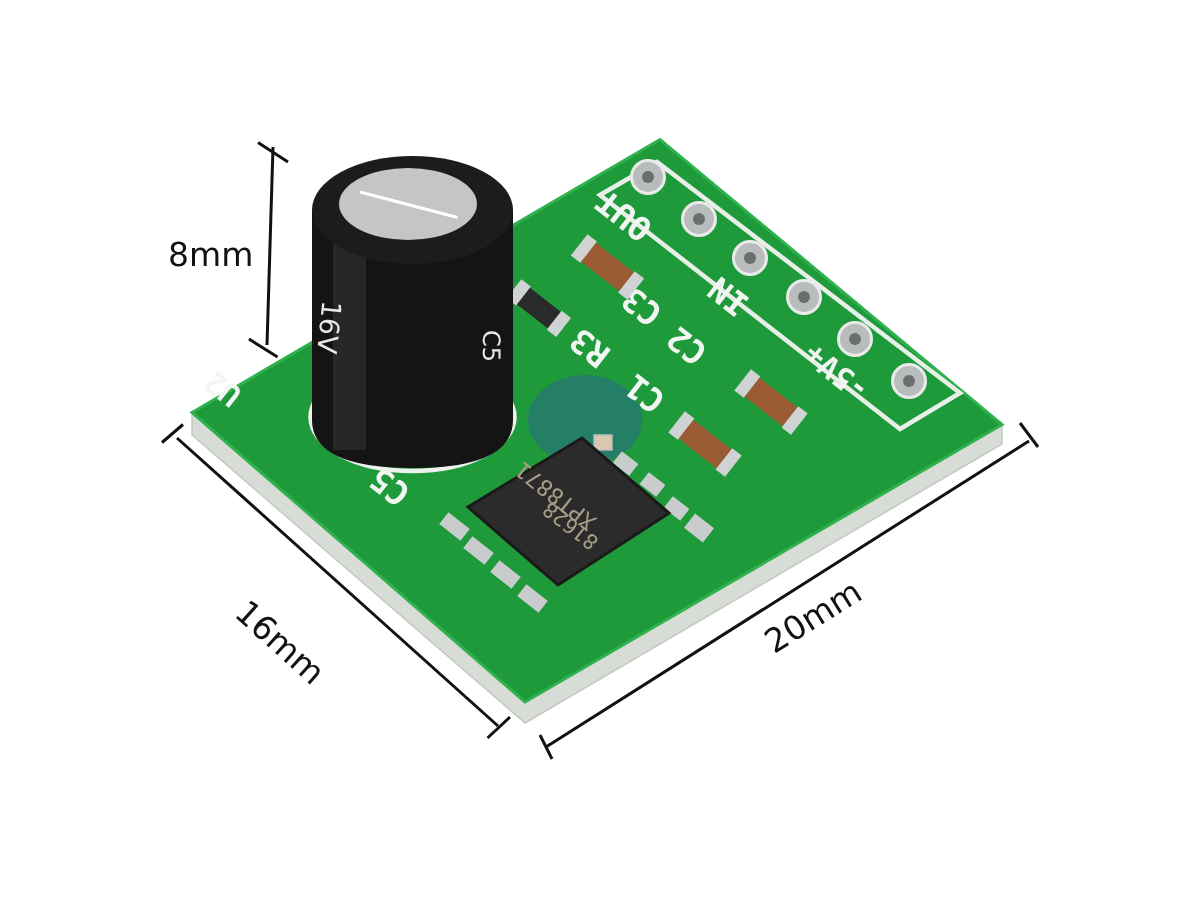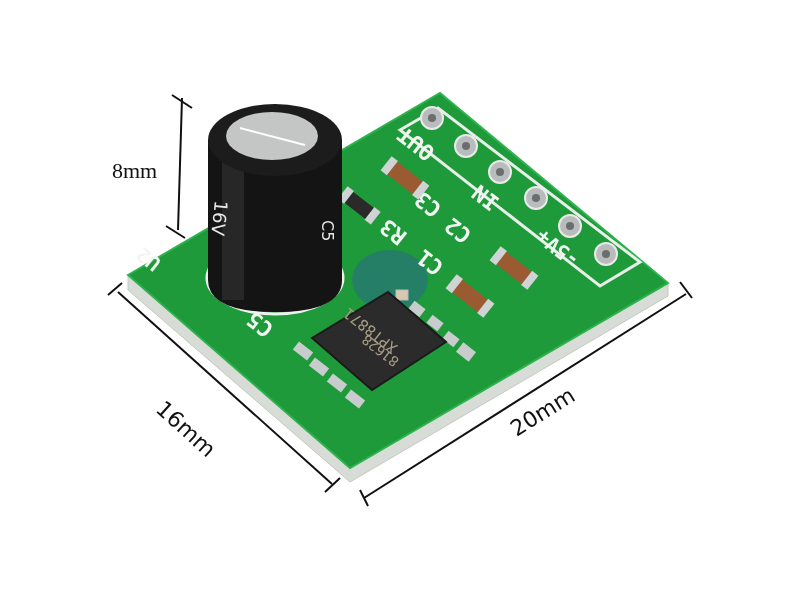--- a/index.html
+++ b/index.html
@@ -132,16 +132,16 @@
         <line x1="325" y1="492" x2="340" y2="478"></line>
       </g>
       <g>
         <line x1="364" y1="498" x2="686" y2="294"></line>
         <line x1="360" y1="490" x2="368" y2="506"></line>
         <line x1="680" y1="282" x2="692" y2="298"></line>
       </g>
     </g>
   </svg>
 
-  <div class="dim-label" style="left:112px;top:158px;font-family:Liberation Serif, serif;">8mm</div>
+  <div class="dim-label" style="left:112px;top:158px;">8mm</div>
   <div class="dim-label" style="left:168px;top:396px;transform:rotate(42deg);transform-origin:left top;">16mm</div>
   <div class="dim-label" style="left:506px;top:420px;transform:rotate(-32deg);transform-origin:left top;">20mm</div>
 </div>
 
 </body></html>

